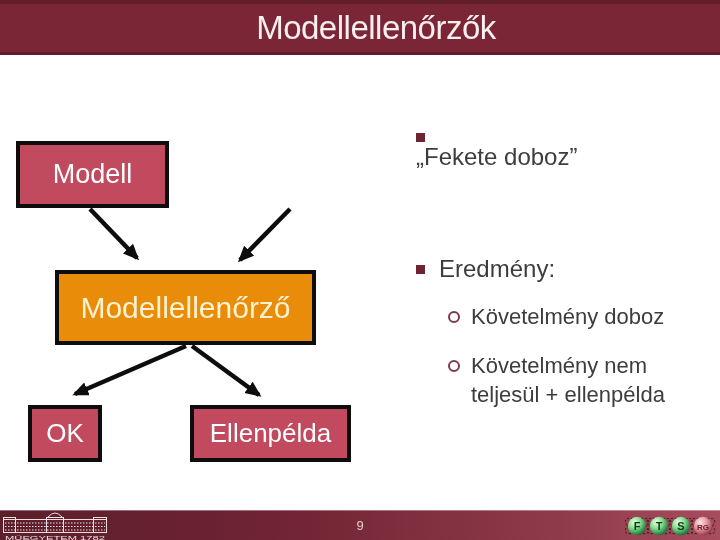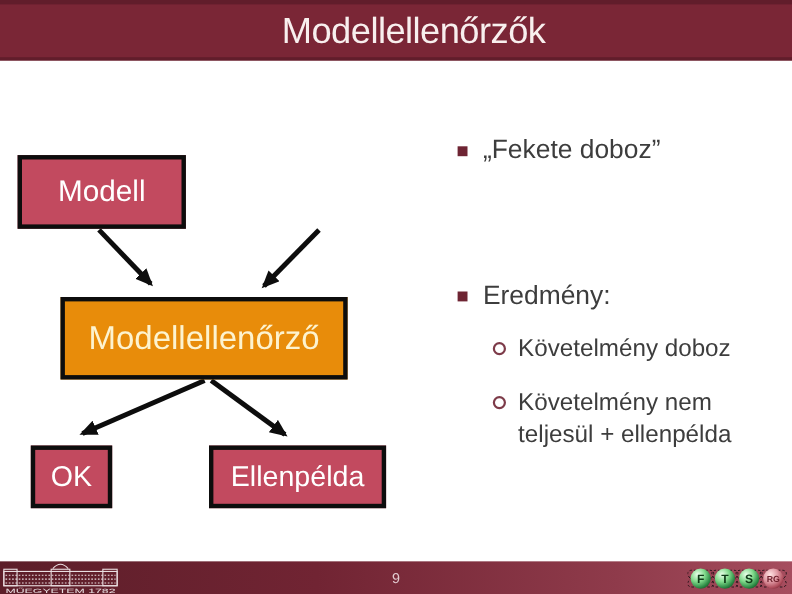--- a/index.html
+++ b/index.html
@@ -35,21 +35,21 @@
   }
   .bullet { font-size:24px; line-height:1.25; }
   .subbullet { font-size:22px; line-height:1.3; }
   .sq {
     flex:none; width:9px; height:9px; background:#6e2433; margin:11px 14px 0 0;
   }
   .ring {
     flex:none; width:8px; height:8px; border:2px solid #7d3b49; border-radius:50%;
     margin:8px 11px 0 0; background:transparent;
   }
-  #b1 { left:416px; top:122px; }
+  #b1 { left:416px; top:122px;flex-direction:column; }
   #b2 { left:416px; top:166px; }
   #b3 { left:416px; top:254px; }
   #s1 { left:448px; top:303px; }
   #s2 { left:448px; top:352px; }
   #s2 .sub-text { width:224px; }
   
   .footer {
     position:absolute; left:0; top:510px; width:720px; height:30px;
     background:linear-gradient(90deg,#5c1e29 0%,#712433 40%,#8f3b4b 78%,#a64d5e 100%);
     border-top:1px solid rgba(255,255,255,0.35); box-sizing:border-box;

